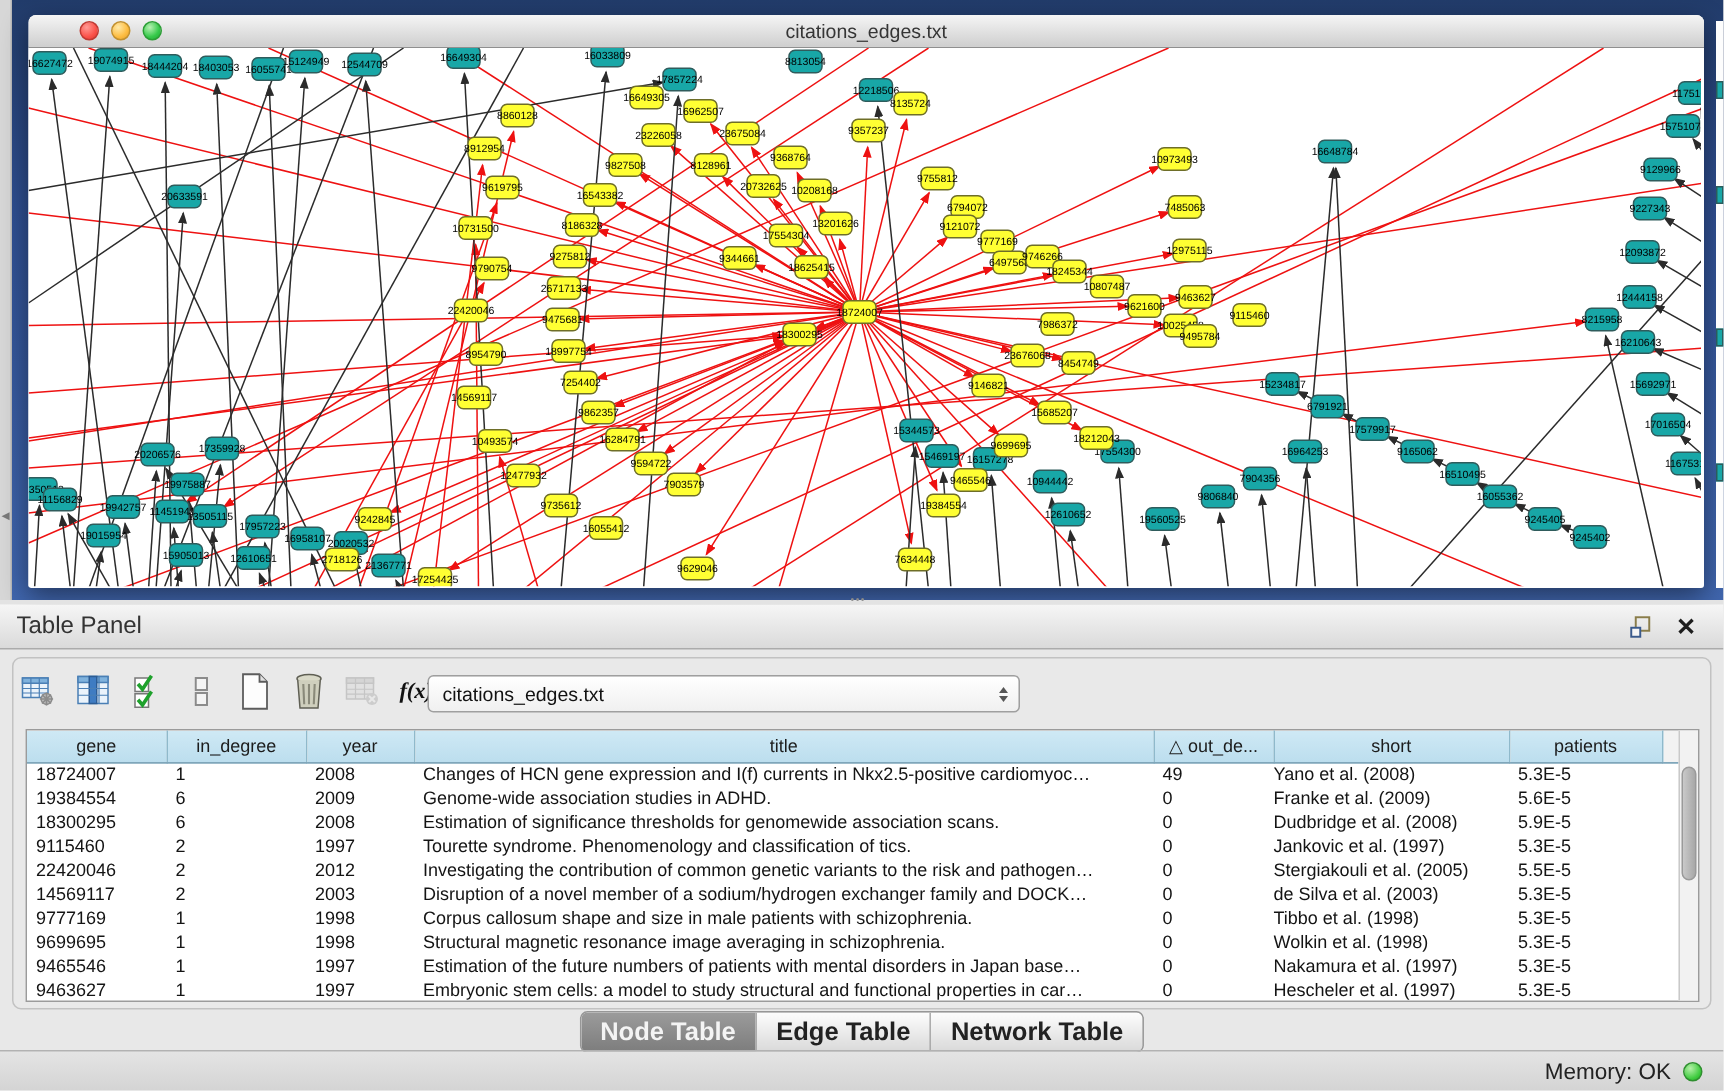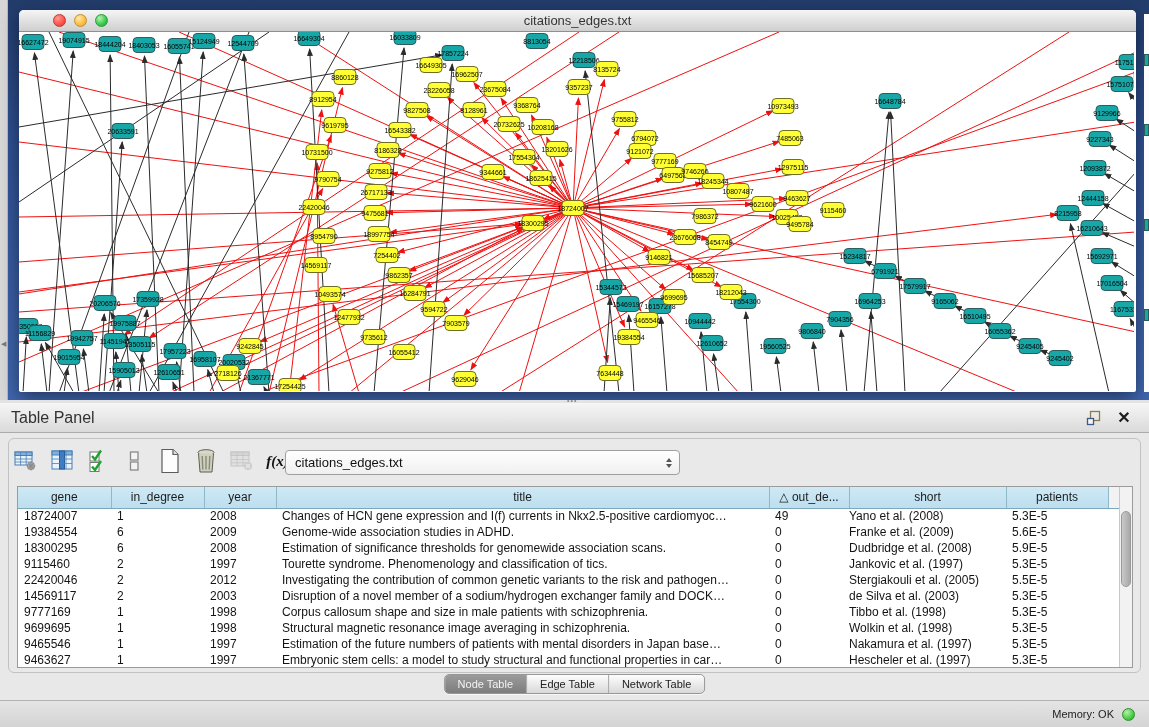--- a/index.html
+++ b/index.html
@@ -66,29 +66,29 @@
   tbody td { height:16px; padding:0 0 0 6px; white-space:nowrap; overflow:hidden; }
   tbody td.center { text-align:left; padding:0; }
   .vscroll { width:13px; background:#f2f2f2; border-left:1px solid #c9c9c9; position:relative; }
   .vthumb { position:absolute; left:1px; top:24px; width:10px; height:76px; border-radius:5px;
     background:linear-gradient(90deg,#c9c9c9,#a8a8a8); border:1px solid #9a9a9a; }
 
   
   .tabs { position:absolute; top:674px; left:50%; transform:translateX(-50%);
     display:inline-flex; border:1px solid #979797; border-radius:5px; overflow:hidden;
     background:linear-gradient(#fdfdfd,#d9d9d9); box-shadow:0 1px 0 rgba(255,255,255,.7); }
-  .seg { font-size:11px; padding:3px 13px; color:#222; border-right:1px solid #a8a8a8; background:transparent; border-top:none; border-bottom:none; border-left:none; font-family:inherit; }
+  .seg { font-size:17px; padding:3px 13px; color:#222; border-right:1px solid #a8a8a8; background:transparent; border-top:none; border-bottom:none; border-left:none; font-family:inherit;font-weight:bold; }
   .seg:last-child { border-right:none; }
   .seg.active { background:linear-gradient(#9b9b9b,#7d7d7d); color:#f4f4f4; }
 
   
   .statusbar { position:absolute; left:0; top:700px; width:1149px; height:27px;
     background:linear-gradient(#e4e4e4,#d4d4d4); border-top:1px solid #b2b2b2;
     display:flex; align-items:center; justify-content:flex-end; }
-  .statusbar .mem { font-size:11px; color:#222; margin-right:8px; }
+  .statusbar .mem { font-size:15px; color:#222; margin-right:8px; }
   .mem-dot { width:13px; height:13px; border-radius:50%; margin-right:14px;
     background:radial-gradient(circle at 35% 30%, #b5f0a8, #3ecb3e 65%, #27a427); border:1px solid #2f8f2f; }
 </style>
 </head>
 <body>
 
 <div class="left-strip">
   <span class="collapse-arrow">◀</span>
 </div>
 <div class="desktop"></div>

